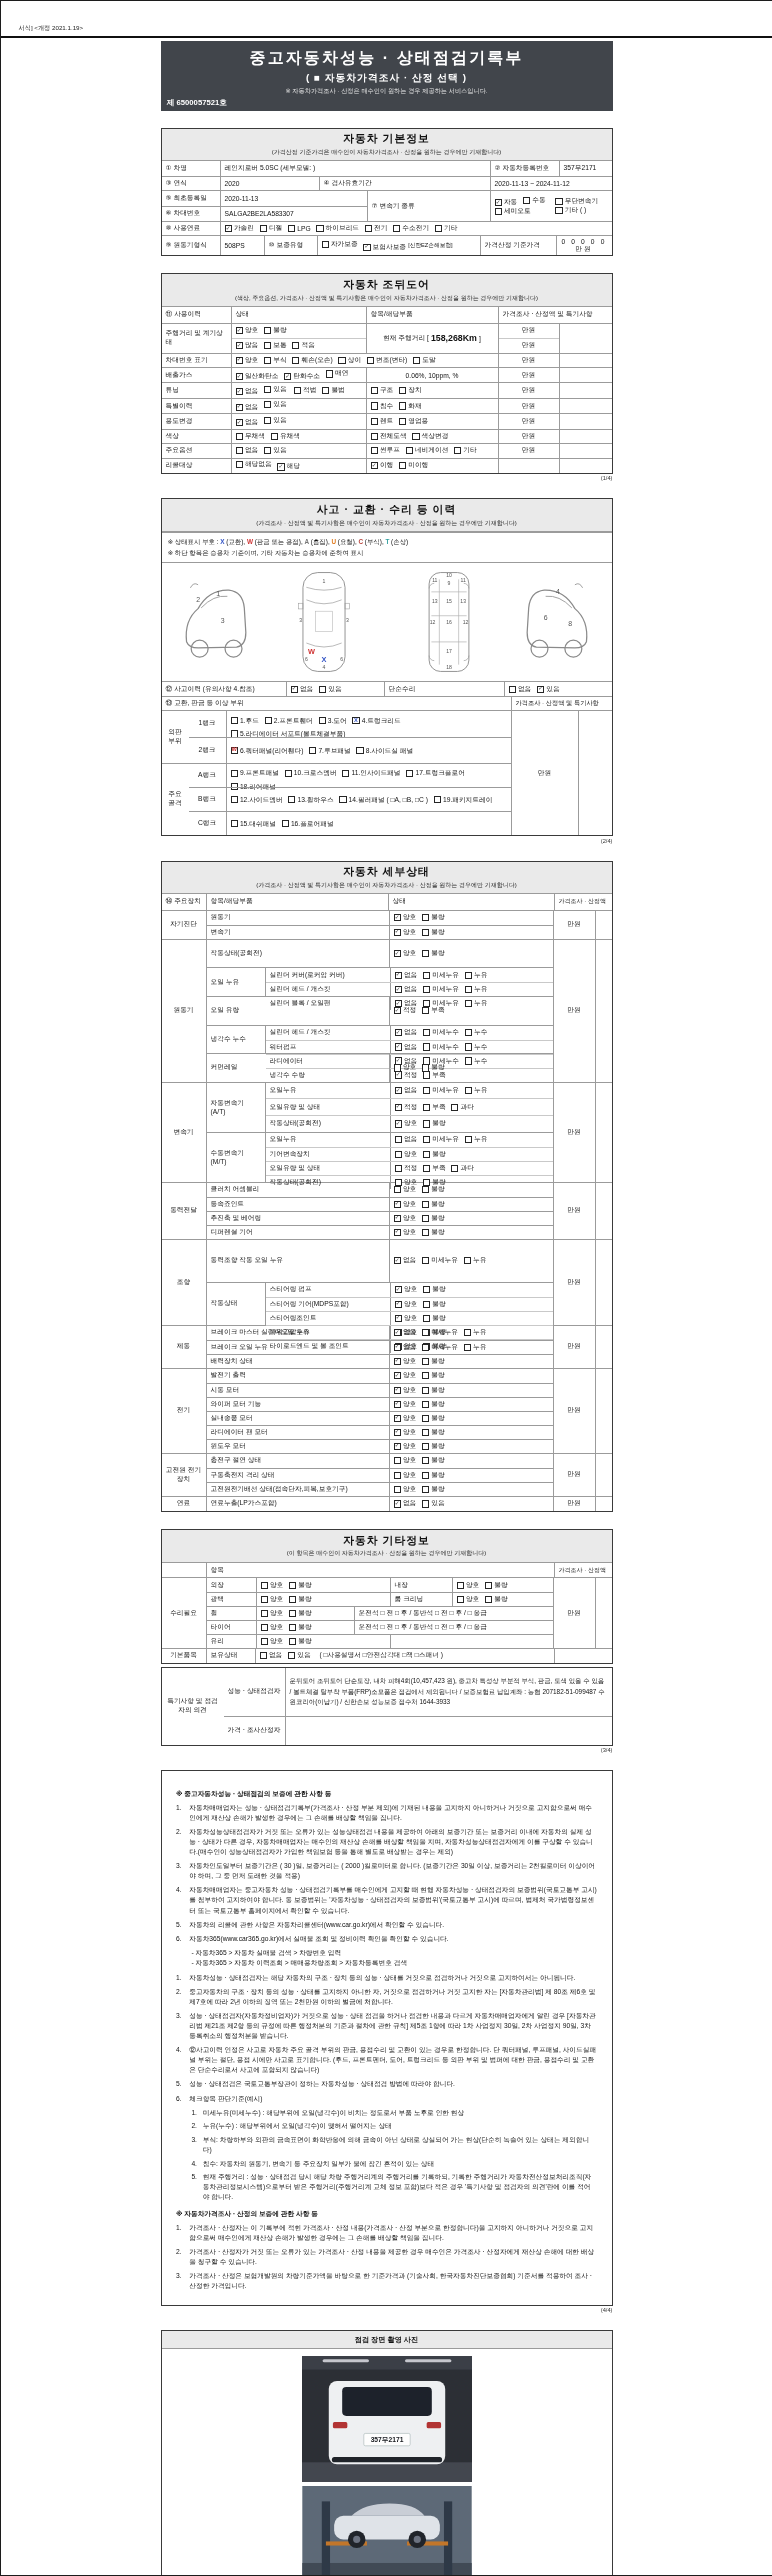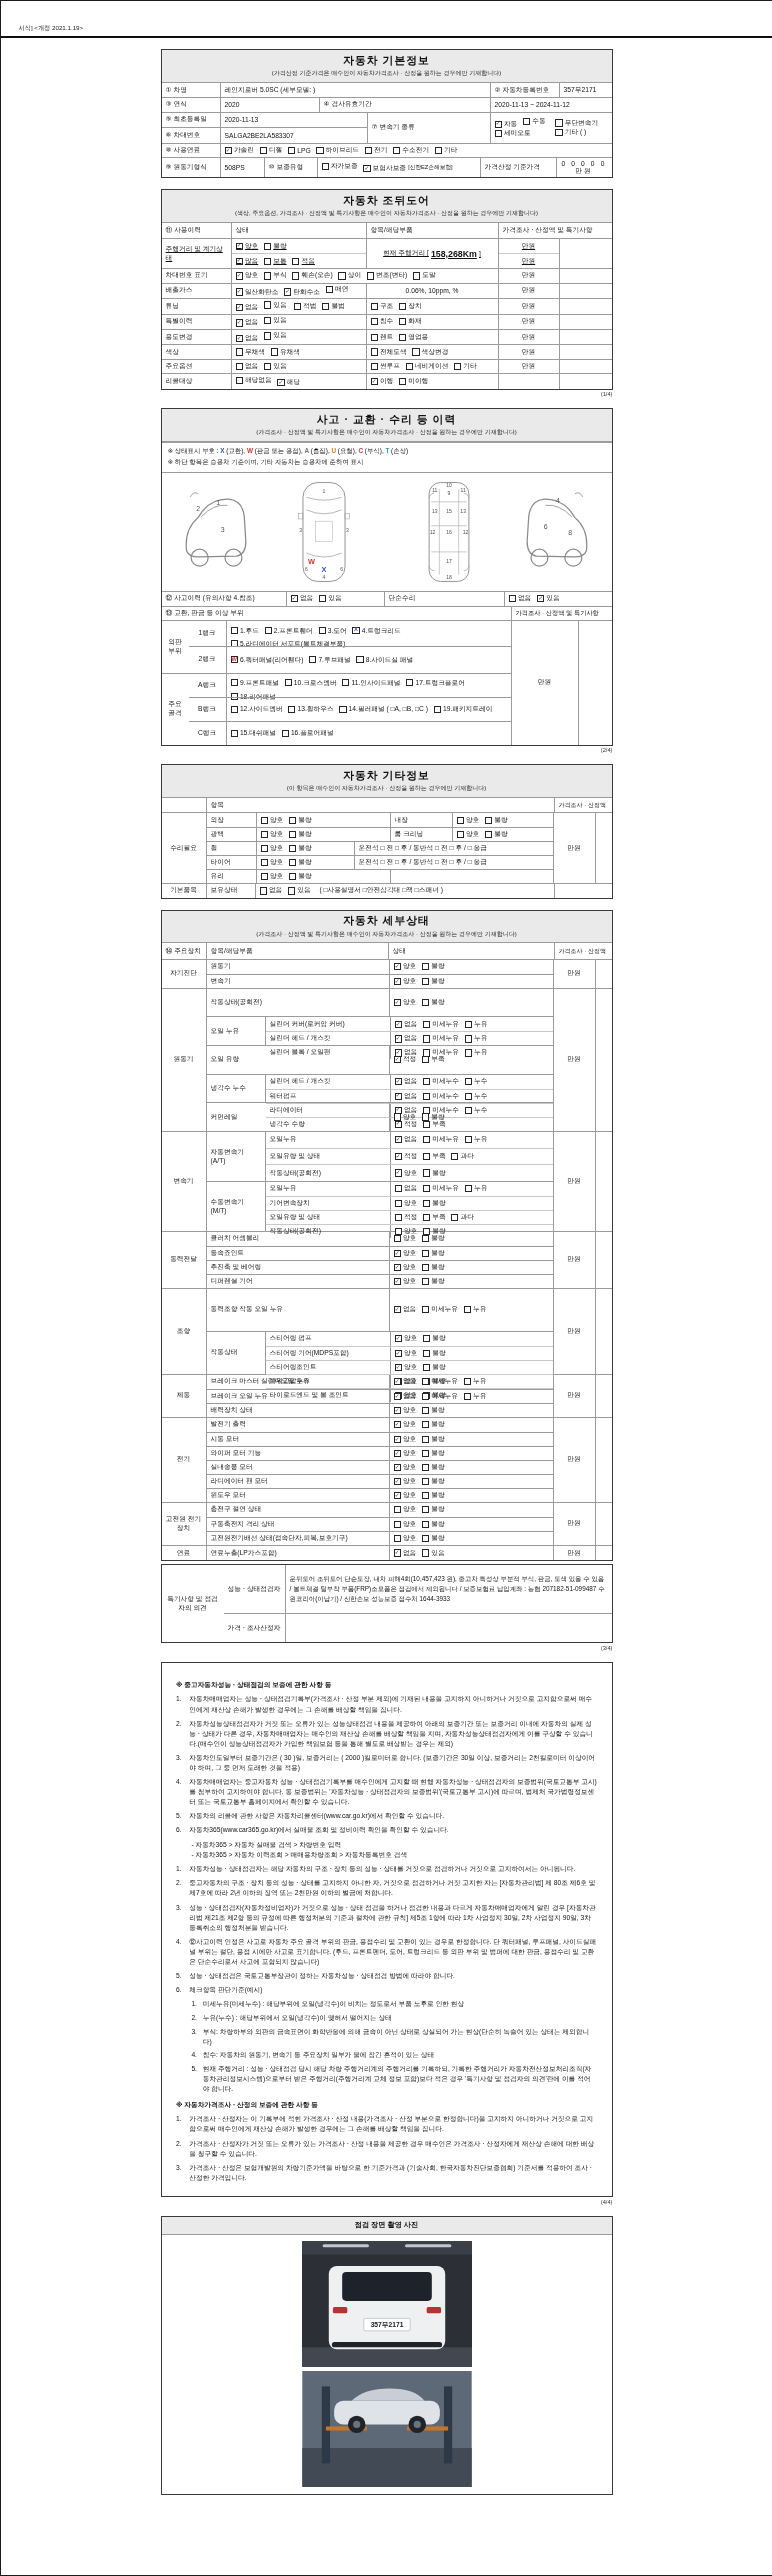--- a/index.html
+++ b/index.html
@@ -8,21 +8,21 @@
 body{width:773px;height:2576px;font-family:"Liberation Sans","DejaVu Sans",sans-serif;color:#111;position:relative;}
 #page{position:absolute;inset:0;border:1px solid #1c1c1c;overflow:hidden;background:#fff;}
 .topnote{margin:23px 0 0 17.5px;font-size:6.2px;color:#222;}
 .rule{margin-top:2.6px;border-top:1px solid #101010;height:2.6px;border-bottom:1px solid #101010;}
 .doc{width:452px;margin:3.1px auto 0;}
 .band{background:#41454b;color:#fff;position:relative;padding:6.7px 5.2px 14.4px;text-align:center;}
 .band-title{font-size:16px;font-weight:700;letter-spacing:2.1px;}
 .band-sub{font-size:9.8px;font-weight:700;margin-top:2.6px;letter-spacing:1px;}
 .band-note{font-size:6.2px;color:#e4e4e4;margin-top:2.6px;}
 .band-no{position:absolute;left:6.2px;bottom:2.6px;font-size:7.7px;font-weight:700;}
-.sec{border:1px solid var(--dark);margin-top:11px;background:#fff;}
+.sec{border:1px solid var(--dark);margin-top:17px;background:#fff;}
 .sec-head{background:#eaeaea;text-align:center;padding:3.6px 2.1px;border-bottom:0.5px solid var(--bd);}
 .sec-title{font-size:10.8px;font-weight:700;letter-spacing:1px;}
 .sec-sub{font-size:6px;margin-top:1.5px;color:#1d1d1d;}
 .xr{display:flex;border-top:0.5px solid var(--bd);min-height:14.4px;align-items:stretch;}
 .xr.nt0{border-top:0;}
 .xc{border-left:0.5px solid var(--bd);padding:1.5px 4.1px;display:flex;align-items:center;font-size:6.7px;}
 .xc.first{border-left:0;}
 .cc{justify-content:center;text-align:center;}
 .col{display:flex;flex-direction:column;}
 .grow{flex:1;}
@@ -59,20 +59,26 @@
 </head>
 <body>
 
 <div id="page">
 
   <div class="topnote">서식] &lt;개정 2021.1.19&gt;</div>
   <div class="rule"></div>
 
   <div class="doc">
 
+    <div class="band">
+      <div class="band-title">중고자동차성능 · 상태점검기록부</div>
+      <div class="band-sub">( ■ 자동차가격조사 · 산정 선택 )</div>
+      <div class="band-note">※ 자동차가격조사 · 산정은 매수인이 원하는 경우 제공하는 서비스입니다.</div>
+      <div class="band-no">제 6500057521호</div>
+    </div>
 
     <div class="sec">
       <div class="sec-head">
         <div class="sec-title">자동차 기본정보</div>
         <div class="sec-sub">(가격산정 기준가격은 매수인이 자동차가격조사 · 산정을 원하는 경우에만 기재합니다)</div>
       </div>
       <div class="xr nt0">
         <div class="xc first" style="width:58px">① 차명</div>
         <div class="xc" style="width:270px">레인지로버 5.0SC (세부모델: )</div>
         <div class="xc" style="width:69px">② 자동차등록번호</div>
@@ -173,21 +179,21 @@
         <div class="sec-title">자동차 조뒤도어</div>
         <div class="sec-sub">(색상, 주요옵션, 가격조사 · 산정액 및 특기사항은 매수인이 자동차가격조사 · 산정을 원하는 경우에만 기재합니다)</div>
       </div>
       <div class="xr nt0" style="min-height:15.5px">
         <div class="xc first" style="width:69px">⑪ 사용이력</div>
         <div class="xc" style="width:135px">상태</div>
         <div class="xc" style="width:132px">항목/해당부품</div>
         <div class="xc grow">가격조사 · 산정액 및 특기사항</div>
       </div>
       <div id="comp-rows">
-          <div class="xr" style="min-height: 30px; text-decoration: underline;">
+          <div class="xr" style="min-height: 30px;">
             <div class="xc first" style="width: 69px;">주행거리 및 계기상태</div>
             <div class="col" style="width: 135px; border-left: 0.5px solid var(--bd);">
               <div class="xc first grow">
                 <span class="ck">
                   <span class="cb">✓</span>
                   <span class="cl">양호</span>
                 </span>
                 <span class="ck">
                   <span class="cb"></span>
                   <span class="cl">불량</span>
@@ -648,149 +654,20 @@
                 <div class="grow vline" style="border-top: 0.5px solid var(--bd);"></div>
               </div>
             </div>
           </div>
         </div>
     </div>
     <div class="pgmark">(2/4)</div>
 
     <div class="sec">
       <div class="sec-head">
-        <div class="sec-title">자동차 기타정보</div>
-        <div class="sec-sub">(이 항목은 매수인이 자동차가격조사 · 산정을 원하는 경우에만 기재합니다)</div>
-      </div>
-      <div class="xr nt0" style="min-height:14.4px">
-        <div class="xc first" style="width:44px"></div>
-        <div class="xc" style="width:348px">항목</div>
-        <div class="xc grow" style="font-size:6px">가격조사 · 산정액</div>
-      </div>
-      <div id="etc-rows">
-          <div class="xr">
-            <div class="xc first cc" style="width: 44px;">수리필요</div>
-            <div class="col grow" style="border-left: 0.5px solid var(--bd);">
-              <div class="xr grow nt0" style="min-height: 14px;">
-                <div class="xc first" style="width: 49px;">외장</div>
-                <div class="xc" style="width: 134px;">
-                  <span class="ck">
-                    <span class="cb"></span>
-                    <span class="cl">양호</span>
-                  </span>
-                  <span class="ck">
-                    <span class="cb"></span>
-                    <span class="cl">불량</span>
-                  </span>
-                </div>
-                <div class="xc" style="width: 62px;">내장</div>
-                <div class="xc grow">
-                  <span class="ck">
-                    <span class="cb"></span>
-                    <span class="cl">양호</span>
-                  </span>
-                  <span class="ck">
-                    <span class="cb"></span>
-                    <span class="cl">불량</span>
-                  </span>
-                </div>
-              </div>
-              <div class="xr grow" style="min-height: 14px;">
-                <div class="xc first" style="width: 49px;">광택</div>
-                <div class="xc" style="width: 134px;">
-                  <span class="ck">
-                    <span class="cb"></span>
-                    <span class="cl">양호</span>
-                  </span>
-                  <span class="ck">
-                    <span class="cb"></span>
-                    <span class="cl">불량</span>
-                  </span>
-                </div>
-                <div class="xc" style="width: 62px;">룸 크리닝</div>
-                <div class="xc grow">
-                  <span class="ck">
-                    <span class="cb"></span>
-                    <span class="cl">양호</span>
-                  </span>
-                  <span class="ck">
-                    <span class="cb"></span>
-                    <span class="cl">불량</span>
-                  </span>
-                </div>
-              </div>
-              <div class="xr grow" style="min-height: 14px;">
-                <div class="xc first" style="width: 49px;">휠</div>
-                <div class="xc" style="width: 98px;">
-                  <span class="ck">
-                    <span class="cb"></span>
-                    <span class="cl">양호</span>
-                  </span>
-                  <span class="ck">
-                    <span class="cb"></span>
-                    <span class="cl">불량</span>
-                  </span>
-                </div>
-                <div class="xc grow">운전석 □ 전 □ 후 / 동반석 □ 전 □ 후 / □ 응급</div>
-              </div>
-              <div class="xr grow" style="min-height: 14px;">
-                <div class="xc first" style="width: 49px;">타이어</div>
-                <div class="xc" style="width: 98px;">
-                  <span class="ck">
-                    <span class="cb"></span>
-                    <span class="cl">양호</span>
-                  </span>
-                  <span class="ck">
-                    <span class="cb"></span>
-                    <span class="cl">불량</span>
-                  </span>
-                </div>
-                <div class="xc grow">운전석 □ 전 □ 후 / 동반석 □ 전 □ 후 / □ 응급</div>
-              </div>
-              <div class="xr grow" style="min-height: 14px;">
-                <div class="xc first" style="width: 49px;">유리</div>
-                <div class="xc" style="width: 134px;">
-                  <span class="ck">
-                    <span class="cb"></span>
-                    <span class="cl">양호</span>
-                  </span>
-                  <span class="ck">
-                    <span class="cb"></span>
-                    <span class="cl">불량</span>
-                  </span>
-                </div>
-                <div class="xc grow"></div>
-              </div>
-            </div>
-            <div class="xr nt0 vline" style="width: 59px;">
-              <div class="won" style="width: 41px;">만원</div>
-              <div class="grow vline"></div>
-            </div>
-          </div>
-          <div class="xr" style="min-height: 14.4px;">
-            <div class="xc first cc" style="width: 44px;">기본품목</div>
-            <div class="xc" style="width: 49px;">보유상태</div>
-            <div class="xc" style="width: 299px;">
-              <span class="ck">
-                <span class="cb"></span>
-                <span class="cl">없음</span>
-              </span>
-              <span class="ck">
-                <span class="cb"></span>
-                <span class="cl">있음</span>
-              </span>
-              <span style="margin-left: 3.1px;">( □사용설명서 □안전삼각대 □잭 □스패너 )</span>
-            </div>
-            <div class="grow vline"></div>
-          </div>
-        </div>
-    </div>
-
-    <div class="sec">
-      <div class="sec-head">
         <div class="sec-title">자동차 세부상태</div>
         <div class="sec-sub">(가격조사 · 산정액 및 특기사항은 매수인이 자동차가격조사 · 산정을 원하는 경우에만 기재합니다)</div>
       </div>
       <div class="xr nt0" style="min-height:15.5px">
         <div class="xc first" style="width:44px">⑭ 주요장치</div>
         <div class="xc" style="width:182px">항목/해당부품</div>
         <div class="xc" style="width:166px">상태</div>
         <div class="xc grow" style="font-size:6px">가격조사 · 산정액</div>
       </div>
       <div id="detail-rows">
@@ -1490,20 +1367,149 @@
                     <span class="cb"></span>
                     <span class="cl">있음</span>
                   </span>
                 </div>
               </div>
             </div>
             <div class="xr nt0 vline" style="width: 59px;">
               <div class="won" style="width: 41px;">만원</div>
               <div class="grow vline"></div>
             </div>
+          </div>
+        </div>
+    </div>
+
+    <div class="sec">
+      <div class="sec-head">
+        <div class="sec-title">자동차 기타정보</div>
+        <div class="sec-sub">(이 항목은 매수인이 자동차가격조사 · 산정을 원하는 경우에만 기재합니다)</div>
+      </div>
+      <div class="xr nt0" style="min-height:14.4px">
+        <div class="xc first" style="width:44px"></div>
+        <div class="xc" style="width:348px">항목</div>
+        <div class="xc grow" style="font-size:6px">가격조사 · 산정액</div>
+      </div>
+      <div id="etc-rows">
+          <div class="xr">
+            <div class="xc first cc" style="width: 44px;">수리필요</div>
+            <div class="col grow" style="border-left: 0.5px solid var(--bd);">
+              <div class="xr grow nt0" style="min-height: 14px;">
+                <div class="xc first" style="width: 49px;">외장</div>
+                <div class="xc" style="width: 134px;">
+                  <span class="ck">
+                    <span class="cb"></span>
+                    <span class="cl">양호</span>
+                  </span>
+                  <span class="ck">
+                    <span class="cb"></span>
+                    <span class="cl">불량</span>
+                  </span>
+                </div>
+                <div class="xc" style="width: 62px;">내장</div>
+                <div class="xc grow">
+                  <span class="ck">
+                    <span class="cb"></span>
+                    <span class="cl">양호</span>
+                  </span>
+                  <span class="ck">
+                    <span class="cb"></span>
+                    <span class="cl">불량</span>
+                  </span>
+                </div>
+              </div>
+              <div class="xr grow" style="min-height: 14px;">
+                <div class="xc first" style="width: 49px;">광택</div>
+                <div class="xc" style="width: 134px;">
+                  <span class="ck">
+                    <span class="cb"></span>
+                    <span class="cl">양호</span>
+                  </span>
+                  <span class="ck">
+                    <span class="cb"></span>
+                    <span class="cl">불량</span>
+                  </span>
+                </div>
+                <div class="xc" style="width: 62px;">룸 크리닝</div>
+                <div class="xc grow">
+                  <span class="ck">
+                    <span class="cb"></span>
+                    <span class="cl">양호</span>
+                  </span>
+                  <span class="ck">
+                    <span class="cb"></span>
+                    <span class="cl">불량</span>
+                  </span>
+                </div>
+              </div>
+              <div class="xr grow" style="min-height: 14px;">
+                <div class="xc first" style="width: 49px;">휠</div>
+                <div class="xc" style="width: 98px;">
+                  <span class="ck">
+                    <span class="cb"></span>
+                    <span class="cl">양호</span>
+                  </span>
+                  <span class="ck">
+                    <span class="cb"></span>
+                    <span class="cl">불량</span>
+                  </span>
+                </div>
+                <div class="xc grow">운전석 □ 전 □ 후 / 동반석 □ 전 □ 후 / □ 응급</div>
+              </div>
+              <div class="xr grow" style="min-height: 14px;">
+                <div class="xc first" style="width: 49px;">타이어</div>
+                <div class="xc" style="width: 98px;">
+                  <span class="ck">
+                    <span class="cb"></span>
+                    <span class="cl">양호</span>
+                  </span>
+                  <span class="ck">
+                    <span class="cb"></span>
+                    <span class="cl">불량</span>
+                  </span>
+                </div>
+                <div class="xc grow">운전석 □ 전 □ 후 / 동반석 □ 전 □ 후 / □ 응급</div>
+              </div>
+              <div class="xr grow" style="min-height: 14px;">
+                <div class="xc first" style="width: 49px;">유리</div>
+                <div class="xc" style="width: 134px;">
+                  <span class="ck">
+                    <span class="cb"></span>
+                    <span class="cl">양호</span>
+                  </span>
+                  <span class="ck">
+                    <span class="cb"></span>
+                    <span class="cl">불량</span>
+                  </span>
+                </div>
+                <div class="xc grow"></div>
+              </div>
+            </div>
+            <div class="xr nt0 vline" style="width: 59px;">
+              <div class="won" style="width: 41px;">만원</div>
+              <div class="grow vline"></div>
+            </div>
+          </div>
+          <div class="xr" style="min-height: 14.4px;">
+            <div class="xc first cc" style="width: 44px;">기본품목</div>
+            <div class="xc" style="width: 49px;">보유상태</div>
+            <div class="xc" style="width: 299px;">
+              <span class="ck">
+                <span class="cb"></span>
+                <span class="cl">없음</span>
+              </span>
+              <span class="ck">
+                <span class="cb"></span>
+                <span class="cl">있음</span>
+              </span>
+              <span style="margin-left: 3.1px;">( □사용설명서 □안전삼각대 □잭 □스패너 )</span>
+            </div>
+            <div class="grow vline"></div>
           </div>
         </div>
     </div>
 
 
     <div class="sec" style="margin-top:3.1px">
       <div class="xr nt0" style="min-height:77px">
         <div class="xc first cc" style="width:62px">특기사항 및 점검자의 의견</div>
         <div class="col grow">
           <div class="xr nt0" style="min-height:48px">

